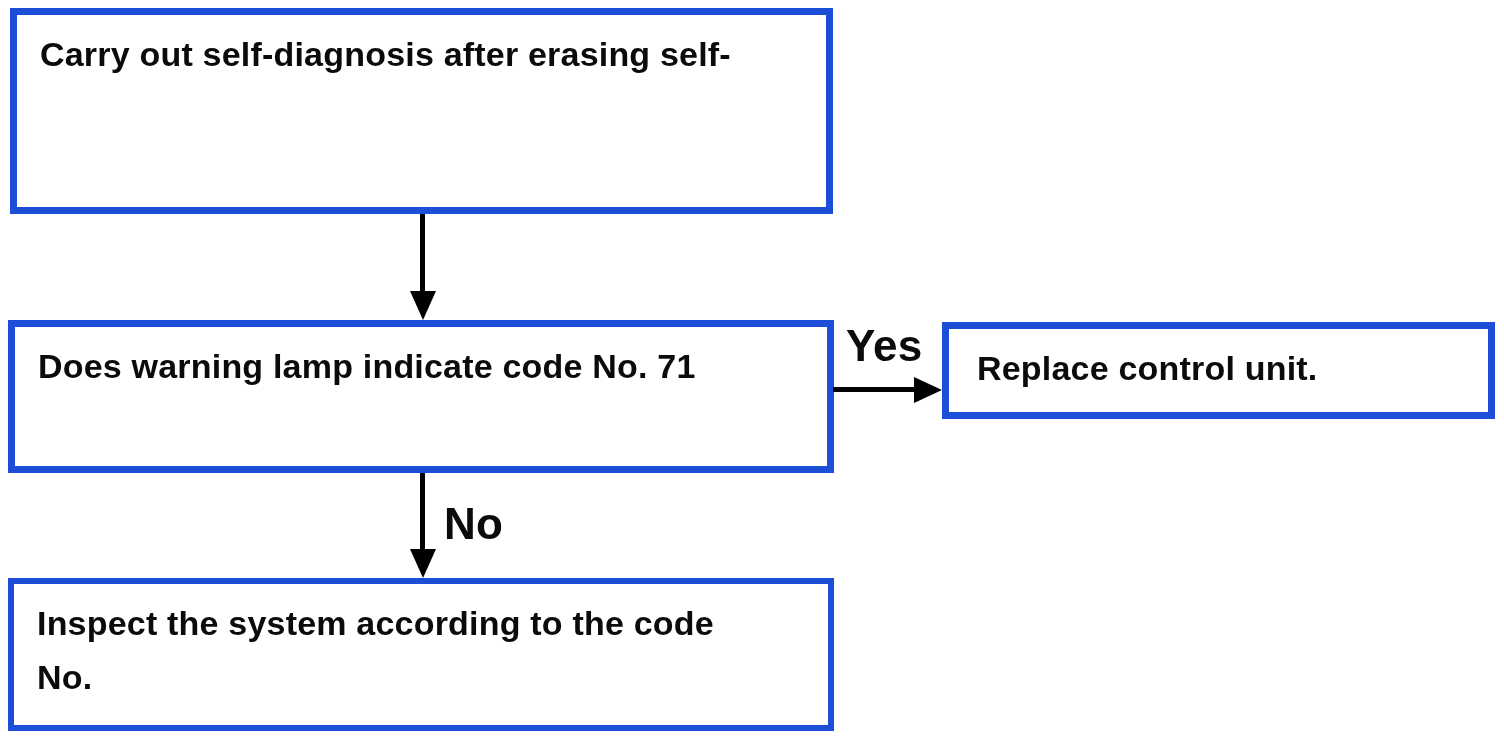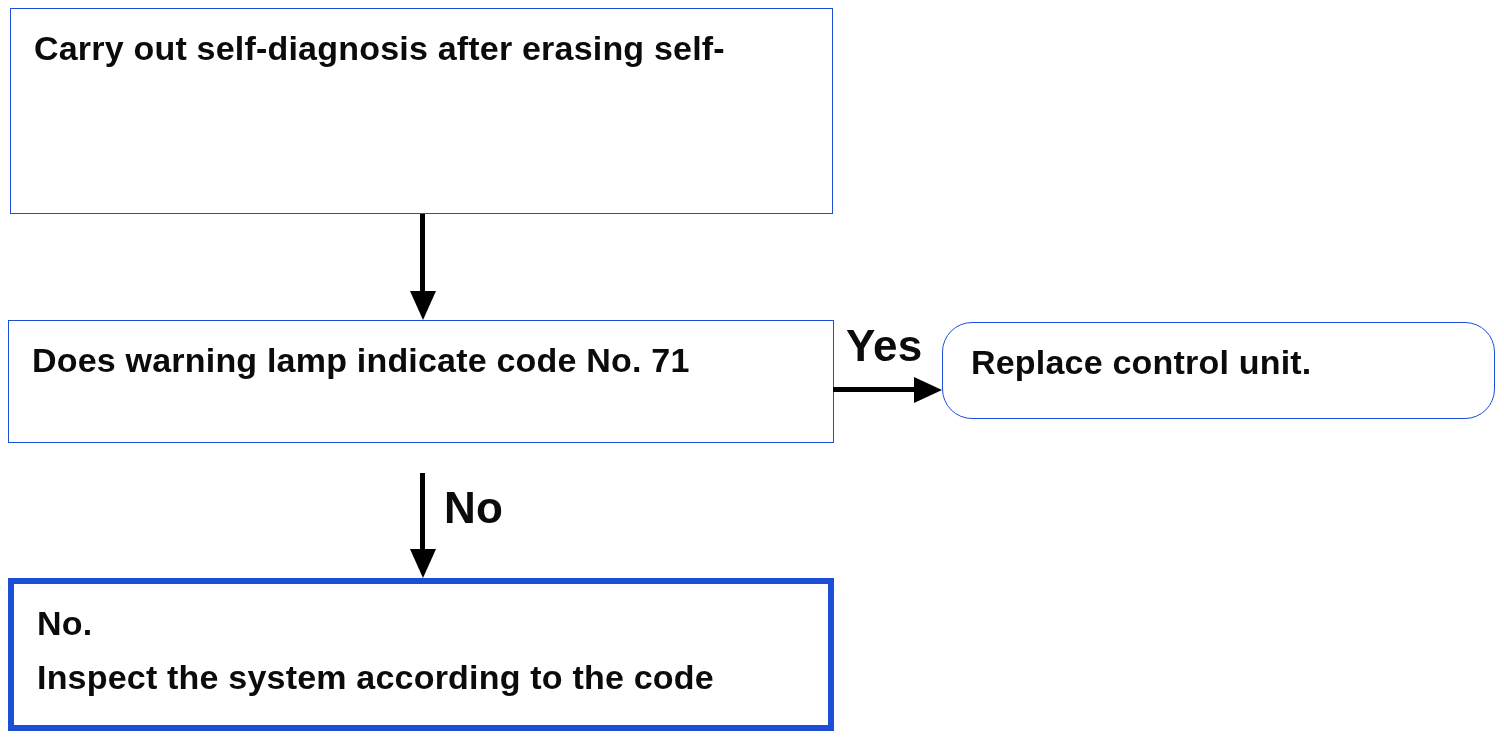--- a/index.html
+++ b/index.html
@@ -13,36 +13,36 @@
     height: 742px;
     background: #ffffff;
     font-family: "Liberation Sans", sans-serif;
     font-weight: bold;
     color: #0b0b0b;
     overflow: hidden;
   }
   .node {
     position: absolute;
     box-sizing: border-box;
-    border: 1px solid #1d4ed8;
+    border: 7px solid #1d4ed8;
     background: #ffffff;
   }
   .node .txt {
     padding: 12px 18px 0 23px;
     font-size: 34px;
     line-height: 54px;
     letter-spacing: 0.2px;
   }
   .node .txt .ln {
     white-space: nowrap;
   }
   
   .node-start    { left: 10px;  top: 8px;   width: 823px; height: 206px; }
-  .node-decision { left: 8px;   top: 320px; width: 826px; height: 123px; }
-  .node-replace  { left: 942px; top: 322px; width: 553px; height: 97px; border-radius: 30px;  }
+  .node-decision { left: 8px;   top: 320px; width: 826px; height: 153px; }
+  .node-replace  { left: 942px; top: 322px; width: 553px; height: 97px;  }
   .node-replace .txt { padding-left: 28px; }
   .node-inspect  { left: 8px;   top: 578px; width: 826px; height: 153px; border-width: 6px; }
 
   
   .vline, .hline {
     position: absolute;
     background: #000000;
   }
   .line-a { left: 420px; top: 214px; width: 5px;  height: 80px; }
   .line-b { left: 420px; top: 473px; width: 5px;  height: 79px; }
@@ -69,21 +69,21 @@
 
   
   .edge-label {
     position: absolute;
     font-size: 44px;
     line-height: 40px;
     letter-spacing: 0.2px;
     white-space: nowrap;
   }
   .label-yes { left: 846px; top: 326px; }
-  .label-no  { left: 444px; top: 488px; }
+  .label-no  { left: 444px; top: 504px; }
 </style>
 </head>
 <body>
 
 <div class="stage">
 
   <div class="node node-start">
     <div class="txt">
       <div class="ln">Carry out self-diagnosis after erasing self-</div>
     </div>
@@ -107,18 +107,18 @@
       <div class="ln">Replace control unit.</div>
     </div>
   </div>
 
   <div class="edge-label label-no">No</div>
   <div class="vline line-b"></div>
   <div class="tri-down head-b"></div>
 
   <div class="node node-inspect">
     <div class="txt">
+      <div class="ln">Inspect the system according to the code</div>
       <div class="ln">No.</div>
-      <div class="ln">Inspect the system according to the code</div>
     </div>
   </div>
 
 </div>
 
 </body></html>

